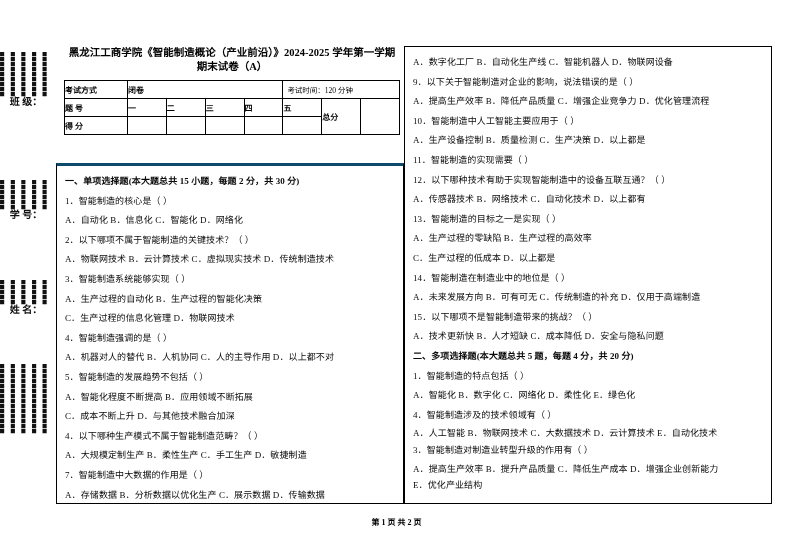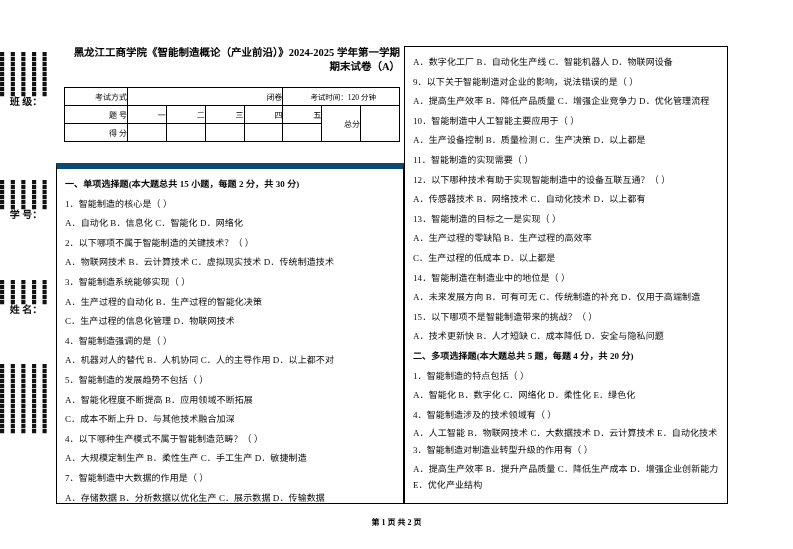--- a/index.html
+++ b/index.html
@@ -58,66 +58,66 @@
   #header-wrap {
     position: absolute;
     left: 64px;
     top: 46px;
     width: 336px;
   }
   #paper-title {
     font-size: 10.5px;
     line-height: 14px;
     font-weight: bold;
-    text-align: right;
+    text-align: center;
     letter-spacing: 0px;
-    margin: 0 0 13px 0;
+    margin: 0 0 6px 0;
     font-family: "Liberation Serif", "DejaVu Serif", serif;
   }
   #info-table {
     border-collapse: collapse;
     width: 336px;
     table-layout: fixed;
   }
   #info-table td {
     border: 1px solid #000;
     height: 17px;
     font-size: 8px;
-    text-align: right;
+    text-align: left;
     vertical-align: middle;
-    font-weight: normal;
+    font-weight: bold;
     padding: 0;
     font-family: "Liberation Serif", serif;
   }
   #info-table td.normal {
     font-weight: normal;
     font-size: 7.5px;
-    text-align: center;
+    text-align: left;
     padding-left: 4px;
   }
 
   
   .qcol {
     position: absolute;
     border: 1px solid #000;
     box-sizing: border-box;
     padding: 6px 7px 6px 8px;
     overflow: hidden;
   }
   #col-left {
     left: 56px;
     top: 163px;
     width: 348px;
     height: 341px;
-    border-top: 6px solid #0c4a6e;
+    border-top: 3px solid #0c4a6e;
   }
   #col-right {
     left: 404px;
     top: 46px;
-    width: 324px;
+    width: 368px;
     height: 458px;
   }
   .qline {
     font-size: 9px;
     line-height: 19.6px;
     letter-spacing: 0.1px;
     white-space: normal;
     font-family: "Liberation Serif", "DejaVu Serif", serif;
     color: #0a0a0a;
   }

